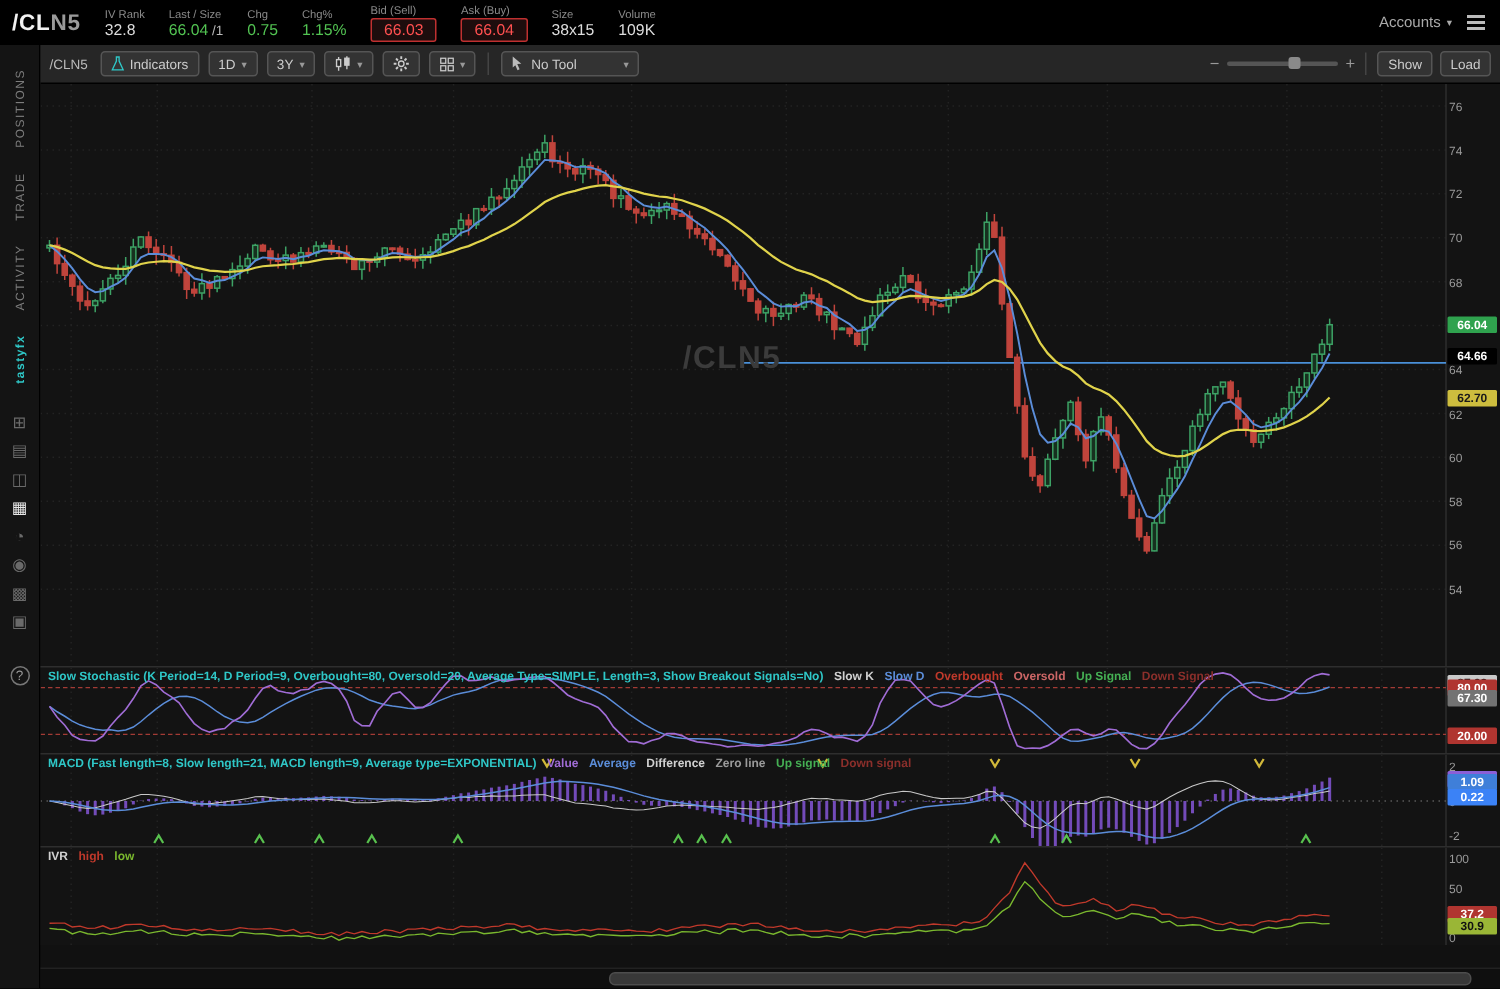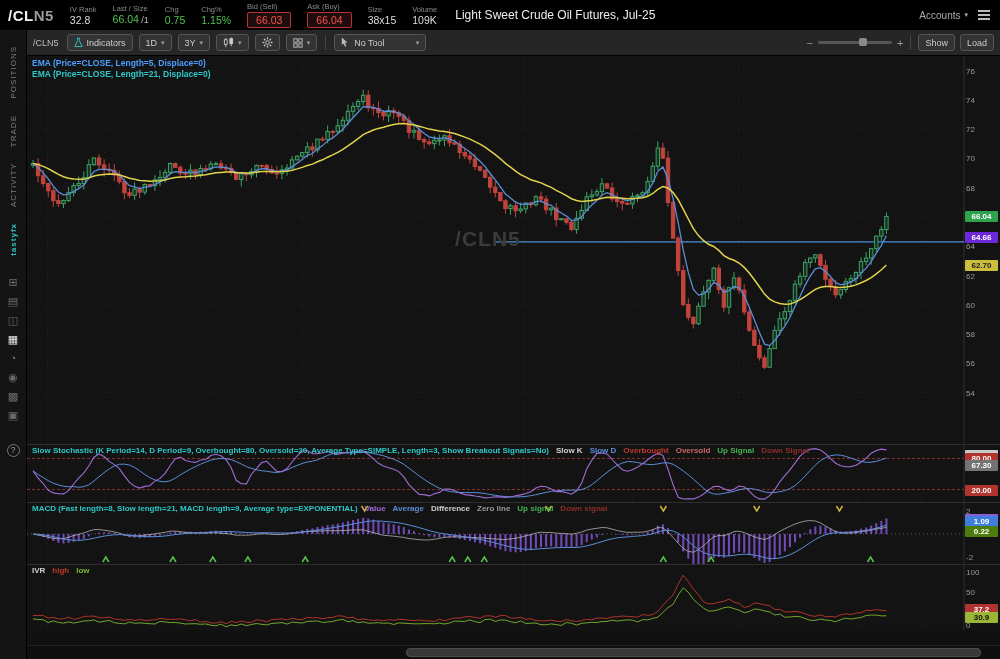--- a/index.html
+++ b/index.html
@@ -111,21 +111,20 @@
       <div class="quote-box">66.04</div>
     </div>
     <div class="tb-field">
       <div class="tb-label">Size</div>
       <div class="tb-value">38x15</div>
     </div>
     <div class="tb-field">
       <div class="tb-label">Volume</div>
       <div class="tb-value">109K</div>
     </div>
-    <div class="tb-title">Light Sweet Crude Oil Futures, Jul-25</div>
     <div class="tb-right">
       <div class="accounts">
         <span>Accounts</span>
         <span class="caret" style="font-size:7px;">▾</span>
       </div>
       <div class="burger">
           <i></i>
           <i></i>
           <i></i>
         </div>
@@ -588,39 +587,35 @@
               <line x1="849.28" y1="179.6702695893195" x2="849.28" y2="196.40615945025797" stroke="#3da265" stroke-width="1"></line>
               <rect x="847.5799999999999" y="180.12589387454383" width="3.4" height="12.502171935513616" fill="#17301f" stroke="#3da265" stroke-width="1"></rect>
               <line x1="854.36" y1="169.96263130300687" x2="854.36" y2="185.11785217960778" stroke="#3da265" stroke-width="1"></line>
               <rect x="852.66" y="173.52636284498698" width="3.4" height="6.599531029556857" fill="#17301f" stroke="#3da265" stroke-width="1"></rect>
               <line x1="859.44" y1="156.40677156845908" x2="859.44" y2="177.99286059938396" stroke="#3da265" stroke-width="1"></line>
               <rect x="857.74" y="160.47094339622632" width="3.4" height="13.05541944876066" fill="#17301f" stroke="#3da265" stroke-width="1"></rect>
             </g>
             <polyline points="6.0,107.5 11.1,111.6 16.2,116.9 21.2,122.9 26.3,130.1 31.4,136.0 36.5,138.8 41.6,138.1 46.6,135.3 51.7,132.7 56.8,129.0 61.9,122.2 67.0,115.5 72.0,113.3 77.1,113.3 82.2,113.6 87.3,115.4 92.4,118.8 97.4,124.8 102.5,129.7 107.6,130.8 112.7,132.6 117.8,131.2 122.8,130.7 127.9,128.4 133.0,126.1 138.1,122.8 143.2,117.7 148.2,115.6 153.3,116.1 158.4,116.6 163.5,115.8 168.6,116.8 173.6,115.3 178.7,114.5 183.8,112.3 188.9,110.8 194.0,111.2 199.0,111.5 204.1,113.1 209.2,116.6 214.3,117.0 219.4,117.6 224.4,116.9 229.5,114.4 234.6,112.7 239.7,113.0 244.8,114.3 249.8,115.3 254.9,114.8 260.0,113.9 265.1,110.6 270.2,107.1 275.2,103.6 280.3,99.3 285.4,97.5 290.5,92.7 295.6,89.6 300.6,84.9 305.7,81.9 310.8,77.8 315.9,73.3 321.0,67.3 326.0,61.7 331.1,56.3 336.2,50.6 341.3,51.0 346.4,51.4 351.4,53.1 356.5,55.4 361.6,55.1 366.7,55.6 371.8,57.2 376.8,59.6 381.9,65.1 387.0,68.3 392.1,73.3 397.2,77.5 402.2,80.9 407.3,82.0 412.4,82.7 417.5,81.7 422.6,83.4 427.6,85.0 432.7,88.8 437.8,92.5 442.9,96.0 448.0,100.8 453.0,105.3 458.1,110.6 463.2,117.5 468.3,123.8 473.4,130.8 478.4,138.1 483.5,141.9 488.6,146.2 493.7,148.4 498.8,148.0 503.8,148.2 508.9,145.7 514.0,144.9 519.1,147.8 524.2,149.3 529.2,154.1 534.3,157.0 539.4,160.1 544.5,164.6 549.6,163.8 554.6,160.7 559.7,154.1 564.8,149.0 569.9,144.5 575.0,139.0 580.0,136.7 585.1,138.8 590.2,141.0 595.3,143.1 600.4,144.7 605.4,143.3 610.5,141.9 615.6,140.2 620.7,135.3 625.8,126.9 630.8,115.3 635.9,110.9 641.0,122.8 646.1,142.6 651.2,166.6 656.2,193.9 661.3,216.4 666.4,233.5 671.5,239.1 676.6,238.0 681.6,233.5 686.7,226.4 691.8,228.8 696.9,236.2 702.0,234.7 707.0,230.5 712.1,231.7 717.2,239.8 722.3,251.3 727.4,264.0 732.4,276.6 737.5,288.1 742.6,289.6 747.7,284.6 752.8,277.3 757.8,270.1 762.9,261.5 768.0,250.4 773.1,240.3 778.2,229.1 783.2,220.0 788.3,212.9 793.4,211.7 798.5,215.6 803.6,220.6 808.6,226.6 813.7,228.9 818.8,227.8 823.9,226.1 829.0,222.9 834.0,217.1 839.1,212.1 844.2,205.6 849.3,197.1 854.4,189.3 859.4,179.7" fill="none" stroke="#5b8dd9" stroke-width="1.3"></polyline>
             <polyline points="6.0,107.5 11.1,108.6 16.2,110.4 21.2,112.6 26.3,115.5 31.4,118.4 36.5,120.8 41.6,122.2 46.6,122.9 51.7,123.3 56.8,123.2 61.9,121.9 67.0,120.0 72.0,119.0 77.1,118.5 82.2,118.1 87.3,118.2 92.4,118.9 97.4,120.5 102.5,122.2 107.6,123.2 112.7,124.4 117.8,124.8 122.8,125.2 127.9,125.1 133.0,124.7 138.1,124.0 143.2,122.5 148.2,121.5 153.3,121.1 158.4,120.8 163.5,120.2 168.6,120.0 173.6,119.3 178.7,118.7 183.8,117.8 188.9,116.8 194.0,116.4 199.0,116.0 204.1,116.1 209.2,116.7 214.3,116.8 219.4,117.0 224.4,116.9 229.5,116.2 234.6,115.6 239.7,115.4 244.8,115.5 249.8,115.7 254.9,115.5 260.0,115.2 265.1,114.2 270.2,112.9 275.2,111.4 280.3,109.5 285.4,108.1 290.5,105.8 295.6,103.8 300.6,101.2 305.7,98.9 310.8,96.3 315.9,93.4 321.0,89.9 326.0,86.3 331.1,82.6 336.2,78.7 341.3,76.2 346.4,74.0 351.4,72.4 356.5,71.3 361.6,69.8 366.7,68.6 371.8,67.8 376.8,67.5 381.9,68.3 387.0,68.9 392.1,70.2 397.2,71.6 402.2,73.1 407.3,74.1 412.4,75.0 417.5,75.4 422.6,76.5 427.6,77.5 432.7,79.3 437.8,81.1 442.9,83.1 448.0,85.6 453.0,88.2 458.1,91.2 463.2,94.9 468.3,98.6 473.4,102.8 478.4,107.4 483.5,111.2 488.6,115.2 493.7,118.6 498.8,121.2 503.8,123.7 508.9,125.2 514.0,126.9 519.1,129.3 524.2,131.4 529.2,134.3 534.3,136.9 539.4,139.6 544.5,142.7 549.6,144.4 554.6,145.4 559.7,144.9 564.8,144.4 569.9,143.6 575.0,142.2 580.0,141.2 585.1,141.4 590.2,141.8 595.3,142.3 600.4,142.8 605.4,142.6 610.5,142.3 615.6,141.8 620.7,140.3 625.8,137.5 630.8,133.4 635.9,130.6 641.0,132.0 646.1,136.6 651.2,143.7 656.2,153.2 661.3,163.0 666.4,172.6 671.5,179.6 676.6,184.7 681.6,188.3 686.7,190.5 691.8,194.4 696.9,199.6 702.0,202.5 707.0,204.3 712.1,207.0 717.2,211.4 722.3,217.1 727.4,223.7 732.4,230.8 737.5,238.1 742.6,243.1 747.7,245.9 752.8,247.5 757.8,248.2 762.9,247.9 768.0,246.1 773.1,243.7 778.2,240.3 783.2,236.8 788.3,233.4 793.4,231.2 798.5,230.5 803.6,230.5 808.6,231.2 813.7,231.4 818.8,230.9 823.9,230.2 829.0,228.9 834.0,226.8 839.1,224.5 844.2,221.6 849.3,217.9 854.4,213.8 859.4,209.0" fill="none" stroke="#e0d34b" stroke-width="1.5"></polyline>
           </svg>
-        <div class="legend">
-          <div class="lg-row" id="lg-ema5" style="color: rgb(77, 159, 255);">EMA (Price=CLOSE, Length=5, Displace=0)</div>
-          <div class="lg-row" id="lg-ema21" style="color: rgb(47, 199, 199);">EMA (Price=CLOSE, Length=21, Displace=0)</div>
-        </div>
         <div class="watermark">/CLN5</div>
       <div class="axis-label" style="top: 10.6415px;">76</div>
           <div class="axis-label" style="top: 39.9245px;">74</div>
           <div class="axis-label" style="top: 69.2075px;">72</div>
           <div class="axis-label" style="top: 98.4906px;">70</div>
           <div class="axis-label" style="top: 127.774px;">68</div>
           <div class="axis-label" style="top: 157.057px;">66</div>
           <div class="axis-label" style="top: 186.34px;">64</div>
           <div class="axis-label" style="top: 215.623px; margin-left: 16px;">62</div>
           <div class="axis-label" style="top: 244.906px;">60</div>
           <div class="axis-label" style="top: 274.189px;">58</div>
           <div class="axis-label" style="top: 303.472px;">56</div>
           <div class="axis-label" style="top: 332.755px;">54</div>
           <div class="badge" style="top: 155.471px; background: rgb(47, 162, 78); color: rgb(255, 255, 255);">66.04</div>
-          <div class="badge" style="top: 175.676px; background: #6d28d9; color: rgb(255, 255, 255);">64.66</div>
+          <div class="badge" style="top: 175.676px; background: #000000; color: rgb(255, 255, 255);">64.66</div>
           <div class="badge" style="top: 204.374px; background: rgb(205, 189, 62); color: rgb(26, 26, 26);">62.70</div>
         </div>
       <div class="panel" id="panel-stoch">
         <svg class="plot" id="svg-stoch">
             <line x1="20.433" y1="0" x2="20.433" y2="58" stroke="#232323" stroke-dasharray="1,3" stroke-width="1"></line>
             <line x1="77.84" y1="0" x2="77.84" y2="58" stroke="#232323" stroke-dasharray="1,3" stroke-width="1"></line>
             <line x1="180.978" y1="0" x2="180.978" y2="58" stroke="#232323" stroke-dasharray="1,3" stroke-width="1"></line>
             <line x1="275.359" y1="0" x2="275.359" y2="58" stroke="#232323" stroke-dasharray="1,3" stroke-width="1"></line>
             <line x1="394.065" y1="0" x2="394.065" y2="58" stroke="#232323" stroke-dasharray="1,3" stroke-width="1"></line>
             <line x1="497.20300000000003" y1="0" x2="497.20300000000003" y2="58" stroke="#232323" stroke-dasharray="1,3" stroke-width="1"></line>
@@ -843,21 +838,21 @@
             <polyline points="633.342,3 636.342,8 639.342,3" fill="none" stroke="#d1b83a" stroke-width="1.5"></polyline>
             <polyline points="726.75,3 729.75,8 732.75,3" fill="none" stroke="#d1b83a" stroke-width="1.5"></polyline>
             <polyline points="809.4549999999999,3 812.4549999999999,8 815.4549999999999,3" fill="none" stroke="#d1b83a" stroke-width="1.5"></polyline>
           </svg>
         <div class="ind-head" id="head-macd"><span style="color: rgb(47, 199, 199);">MACD (Fast length=8, Slow length=21, MACD length=9, Average type=EXPONENTIAL)</span><span style="color: rgb(160, 108, 213);">Value</span><span style="color: rgb(91, 141, 217);">Average</span><span style="color: rgb(208, 208, 208);">Difference</span><span style="color: rgb(154, 154, 154);">Zero line</span><span style="color: rgb(69, 176, 84);">Up signal</span><span style="color: rgb(139, 47, 43);">Down signal</span></div>
       <div class="axis-label" style="top: 4.03704px;">2</div>
           <div class="axis-label" style="top: 27px;">0</div>
           <div class="axis-label" style="top: 49.963px;">-2</div>
           <div class="badge" style="top: 10.9593px; background: rgb(138, 95, 214); color: rgb(255, 255, 255);">1.31</div>
           <div class="badge" style="top: 13.4852px; background: rgb(63, 127, 217); color: rgb(255, 255, 255);">1.09</div>
-          <div class="badge" style="top: 23.4741px; background: #4d7c0f; color: rgb(255, 255, 255);">0.22</div>
+          <div class="badge" style="top: 23.4741px; background: #3b82f6; color: rgb(255, 255, 255);">0.22</div>
         </div>
       <div class="panel" id="panel-ivr">
         <svg class="plot" id="svg-ivr">
             <line x1="20.433" y1="0" x2="20.433" y2="66" stroke="#232323" stroke-dasharray="1,3" stroke-width="1"></line>
             <line x1="77.84" y1="0" x2="77.84" y2="66" stroke="#232323" stroke-dasharray="1,3" stroke-width="1"></line>
             <line x1="180.978" y1="0" x2="180.978" y2="66" stroke="#232323" stroke-dasharray="1,3" stroke-width="1"></line>
             <line x1="275.359" y1="0" x2="275.359" y2="66" stroke="#232323" stroke-dasharray="1,3" stroke-width="1"></line>
             <line x1="394.065" y1="0" x2="394.065" y2="66" stroke="#232323" stroke-dasharray="1,3" stroke-width="1"></line>
             <line x1="497.20300000000003" y1="0" x2="497.20300000000003" y2="66" stroke="#232323" stroke-dasharray="1,3" stroke-width="1"></line>
             <line x1="605.206" y1="0" x2="605.206" y2="66" stroke="#232323" stroke-dasharray="1,3" stroke-width="1"></line>

